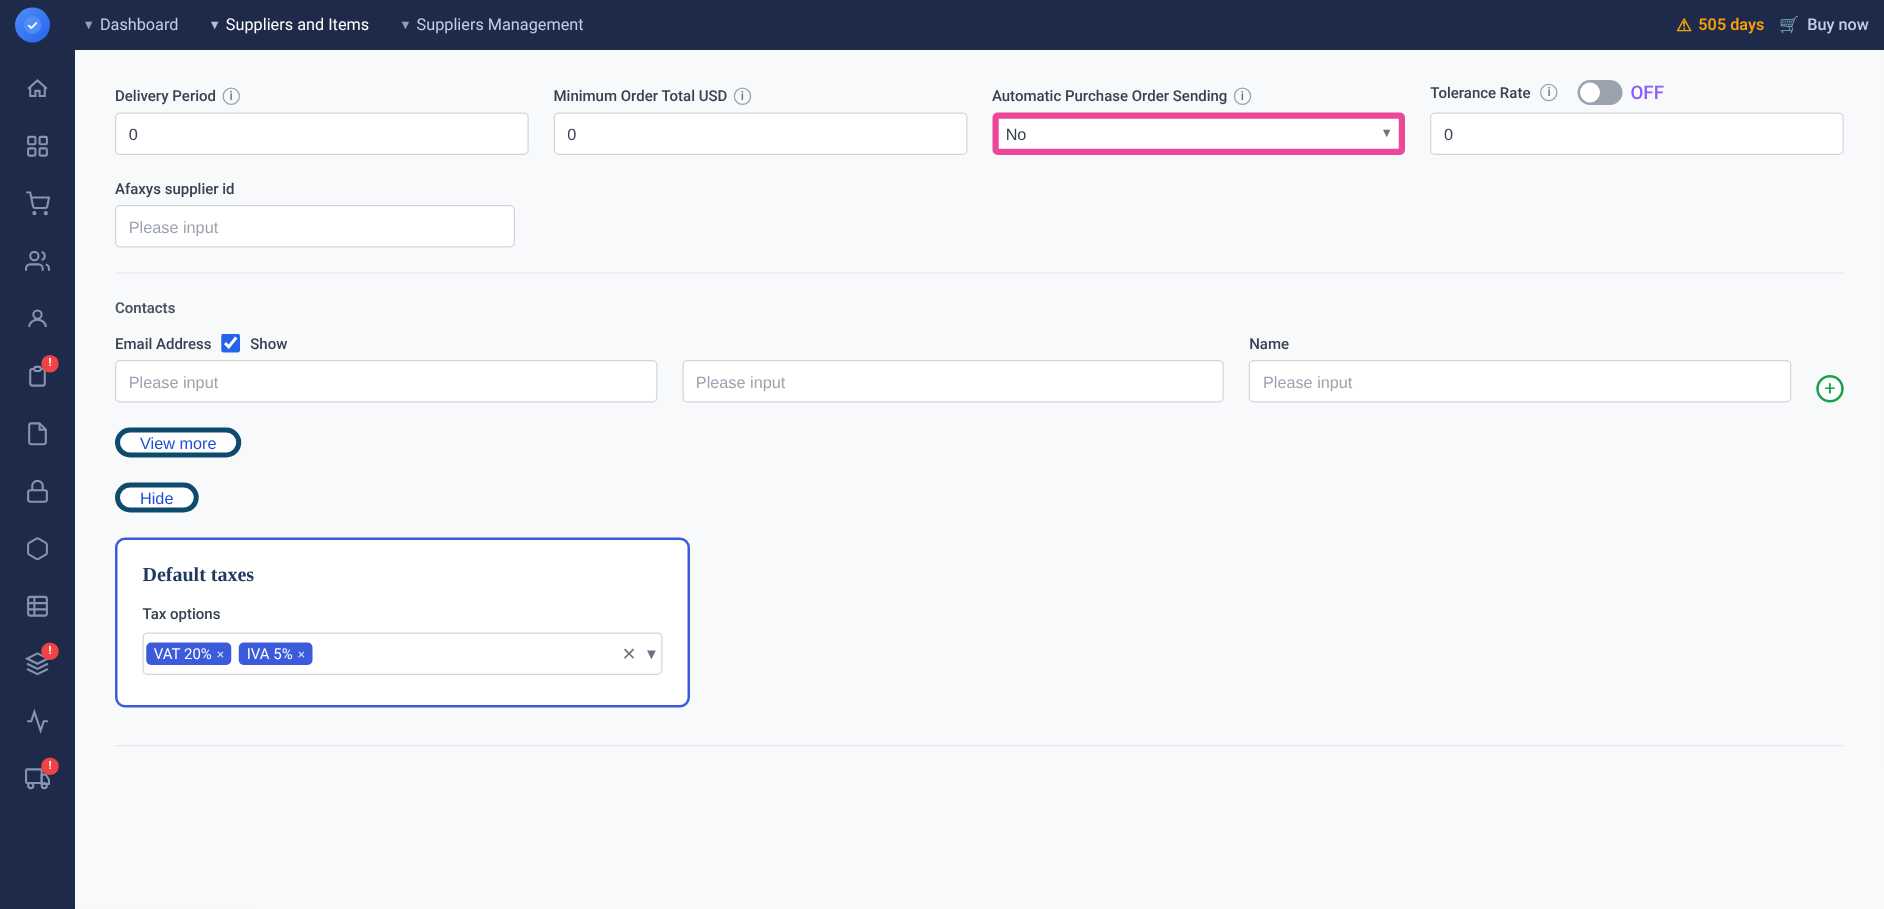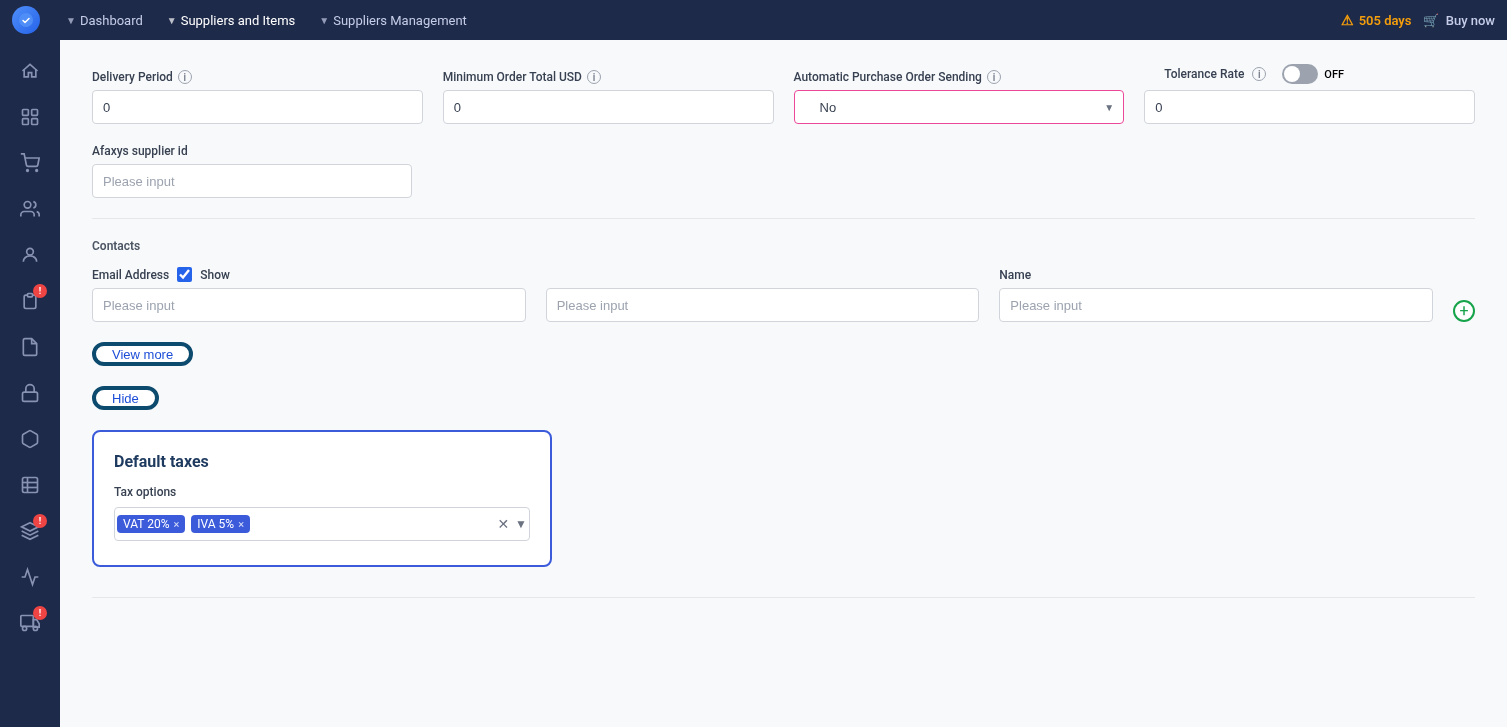--- a/index.html
+++ b/index.html
@@ -155,23 +155,23 @@
       padding: 0 10px;
       font-size: 13px;
       color: #374151;
       background: white;
       outline: none;
     }
     .form-input::placeholder { color: #9ca3af; }
 
     .form-select {
       height: 34px;
-      border: 1px solid #ec4899;
+      border: 5px solid #ec4899;
       border-radius: 4px;
-      padding: 0 25px;
+      padding: 0 6px;
       font-size: 13px;
       color: #374151;
       background: white;
       outline: none;
       appearance: none;
       cursor: pointer;
       width: 100%;
     }
 
     .select-wrapper {
@@ -185,21 +185,20 @@
       right: 10px;
       top: 50%;
       transform: translateY(-50%);
       pointer-events: none;
     }
 
     .tolerance-row {
       display: flex;
       align-items: center;
       gap: 8px;
-      margin-left: 20px;
     }
 
     
     .toggle-wrapper {
       display: flex;
       align-items: center;
       gap: 6px;
     }
     .toggle {
       width: 36px; height: 20px;
@@ -211,22 +210,22 @@
     .toggle::after {
       content: '';
       width: 16px; height: 16px;
       background: white;
       border-radius: 50%;
       position: absolute;
       top: 2px; left: 2px;
       transition: left 0.2s;
     }
     .toggle-label {
-      font-size: 11px;
-      color: #000000;
+      font-size: 15px;
+      color: #8b5cf6;
       font-weight: 500;
     }
 
     
     .section-divider {
       border: none;
       border-top: 1px solid #e5e7eb;
       margin: 8px 0 20px 0;
     }
 
@@ -296,20 +295,21 @@
       border-radius: 8px;
       padding: 20px 20px 24px;
       background: white;
       max-width: 460px;
     }
     .default-taxes-title {
       font-size: 16px;
       font-weight: 700;
       color: #1e3a5f;
       margin-bottom: 14px;
+      font-family: Liberation Serif, serif;
     }
     .tax-options-label {
       font-size: 12px;
       color: #374151;
       font-weight: 500;
       margin-bottom: 8px;
     }
     .tax-tags-container {
       border: 1px solid #d1d5db;
       border-radius: 4px;

